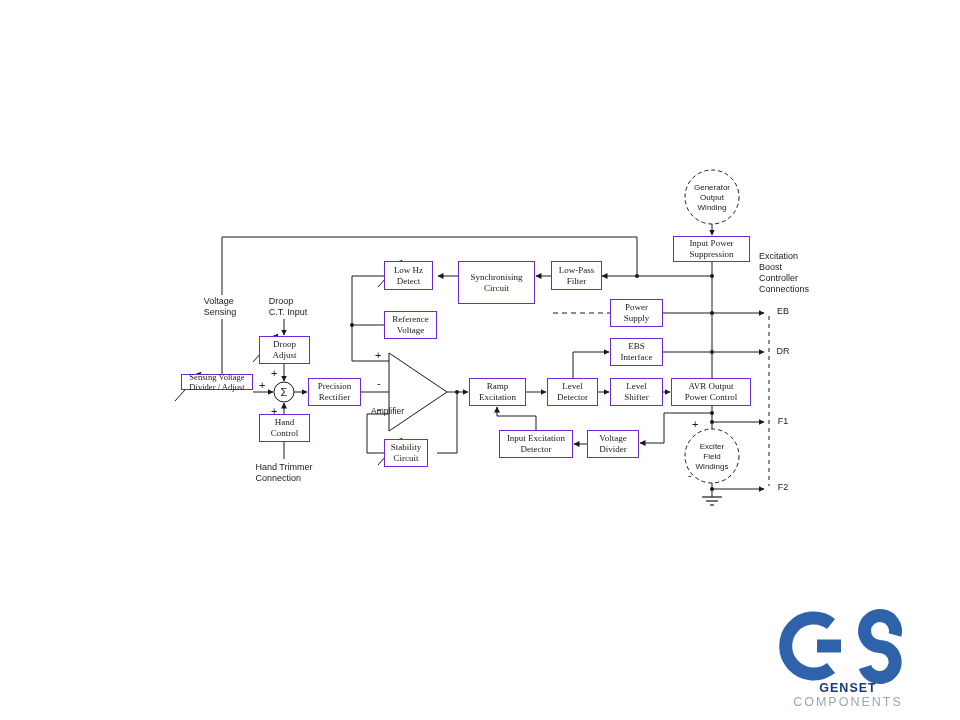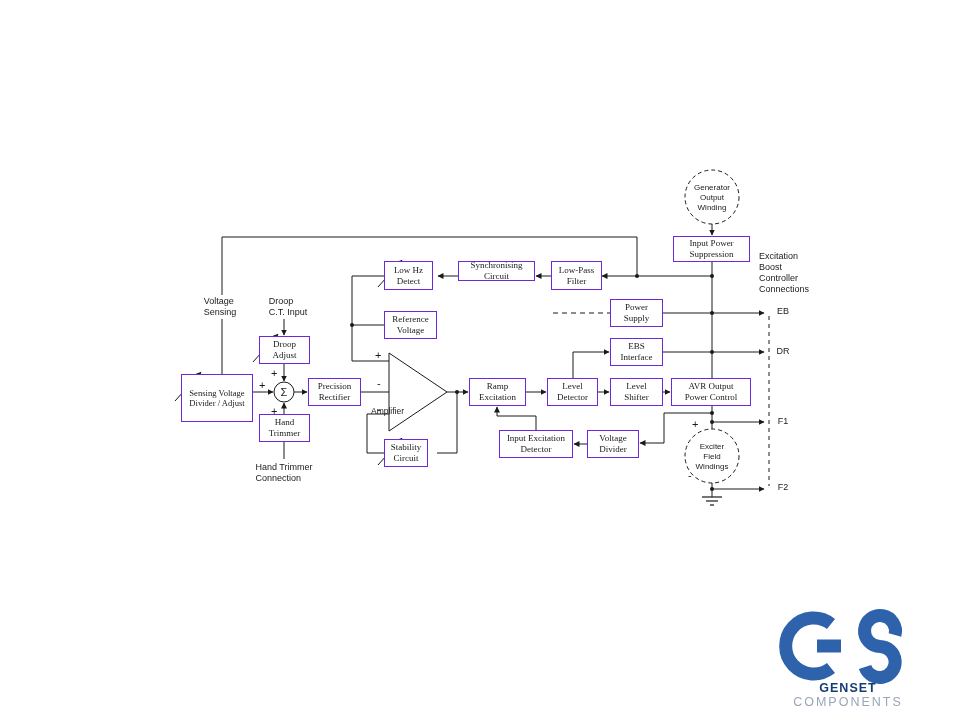--- a/index.html
+++ b/index.html
@@ -124,46 +124,46 @@
       <path d="M817 646 H841"></path>
       <path d="M895 635 A15.5 15.5 0 1 0 880 646.5 A15.5 15.5 0 1 1 865 667"></path>
     </g>
   </svg>
 
 
   <div class="box" style="left:673px;top:236px;width:77px;height:26px">Input Power
 Suppression</div>
   <div class="box" style="left:384px;top:261px;width:49px;height:29px">Low Hz
 Detect</div>
-  <div class="box" style="left:458px;top:261px;width:77px;height:20px">Synchronising
+  <div class="box" style="left:458px;top:261px;width:77px;height:43px">Synchronising
 Circuit</div>
   <div class="box" style="left:551px;top:261px;width:51px;height:29px">Low-Pass
 Filter</div>
   <div class="box" style="left:610px;top:299px;width:53px;height:28px">Power
 Supply</div>
   <div class="box" style="left:384px;top:311px;width:53px;height:28px">Reference
 Voltage</div>
   <div class="box" style="left:610px;top:338px;width:53px;height:28px">EBS
 Interface</div>
   <div class="box" style="left:259px;top:336px;width:51px;height:28px">Droop
 Adjust</div>
-  <div class="box" style="left:181px;top:374px;width:72px;height:48px;font-size:8.6px">Sensing Voltage
+  <div class="box" style="left:181px;top:374px;width:72px;height:16px;font-size:8.6px">Sensing Voltage
 Divider / Adjust</div>
   <div class="box" style="left:308px;top:378px;width:53px;height:28px">Precision
 Rectifier</div>
   <div class="box" style="left:469px;top:378px;width:57px;height:28px">Ramp
 Excitation</div>
   <div class="box" style="left:547px;top:378px;width:51px;height:28px">Level
 Detector</div>
   <div class="box" style="left:610px;top:378px;width:53px;height:28px">Level
 Shifter</div>
   <div class="box" style="left:671px;top:378px;width:80px;height:28px">AVR Output
 Power Control</div>
   <div class="box" style="left:259px;top:414px;width:51px;height:28px">Hand
-Trimmer</div>
+Control</div>
   <div class="box" style="left:384px;top:439px;width:44px;height:28px">Stability
 Circuit</div>
   <div class="box" style="left:499px;top:430px;width:74px;height:28px">Input Excitation
 Detector</div>
   <div class="box" style="left:587px;top:430px;width:52px;height:28px">Voltage
 Divider</div>
 
   <div class="circ-lbl" style="left:686px;top:180px;width:52px;height:36px">Generator
 Output
 Winding</div>

